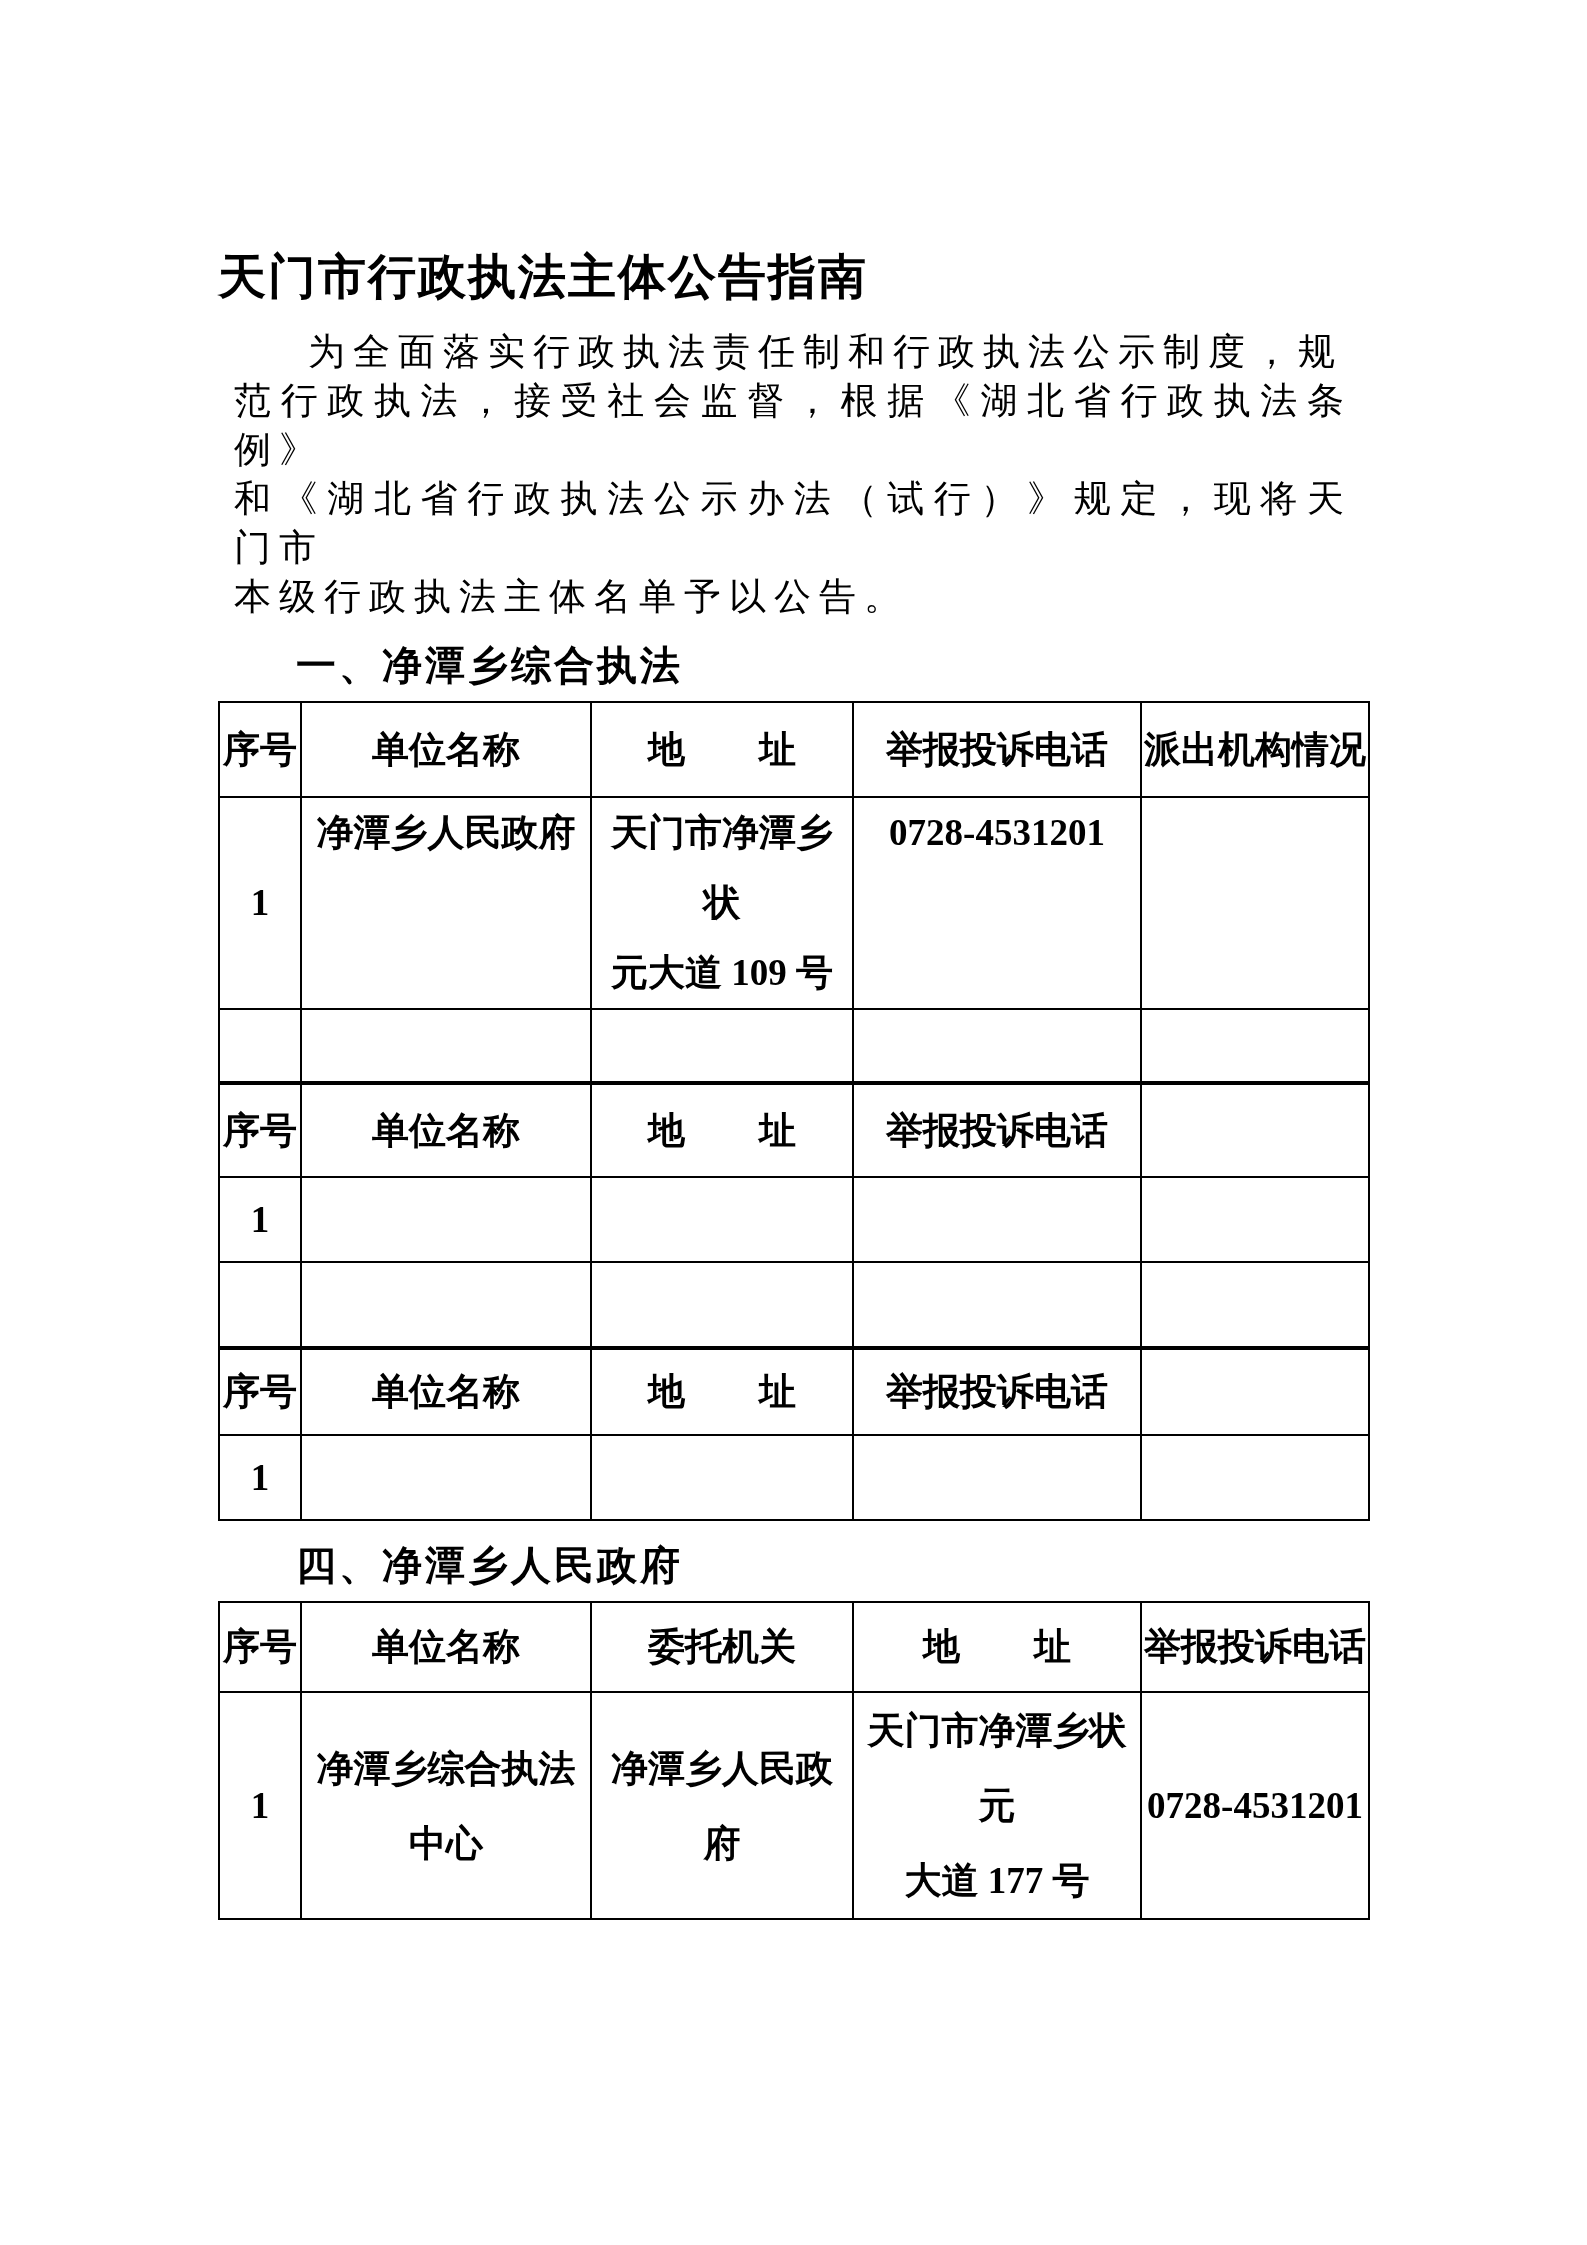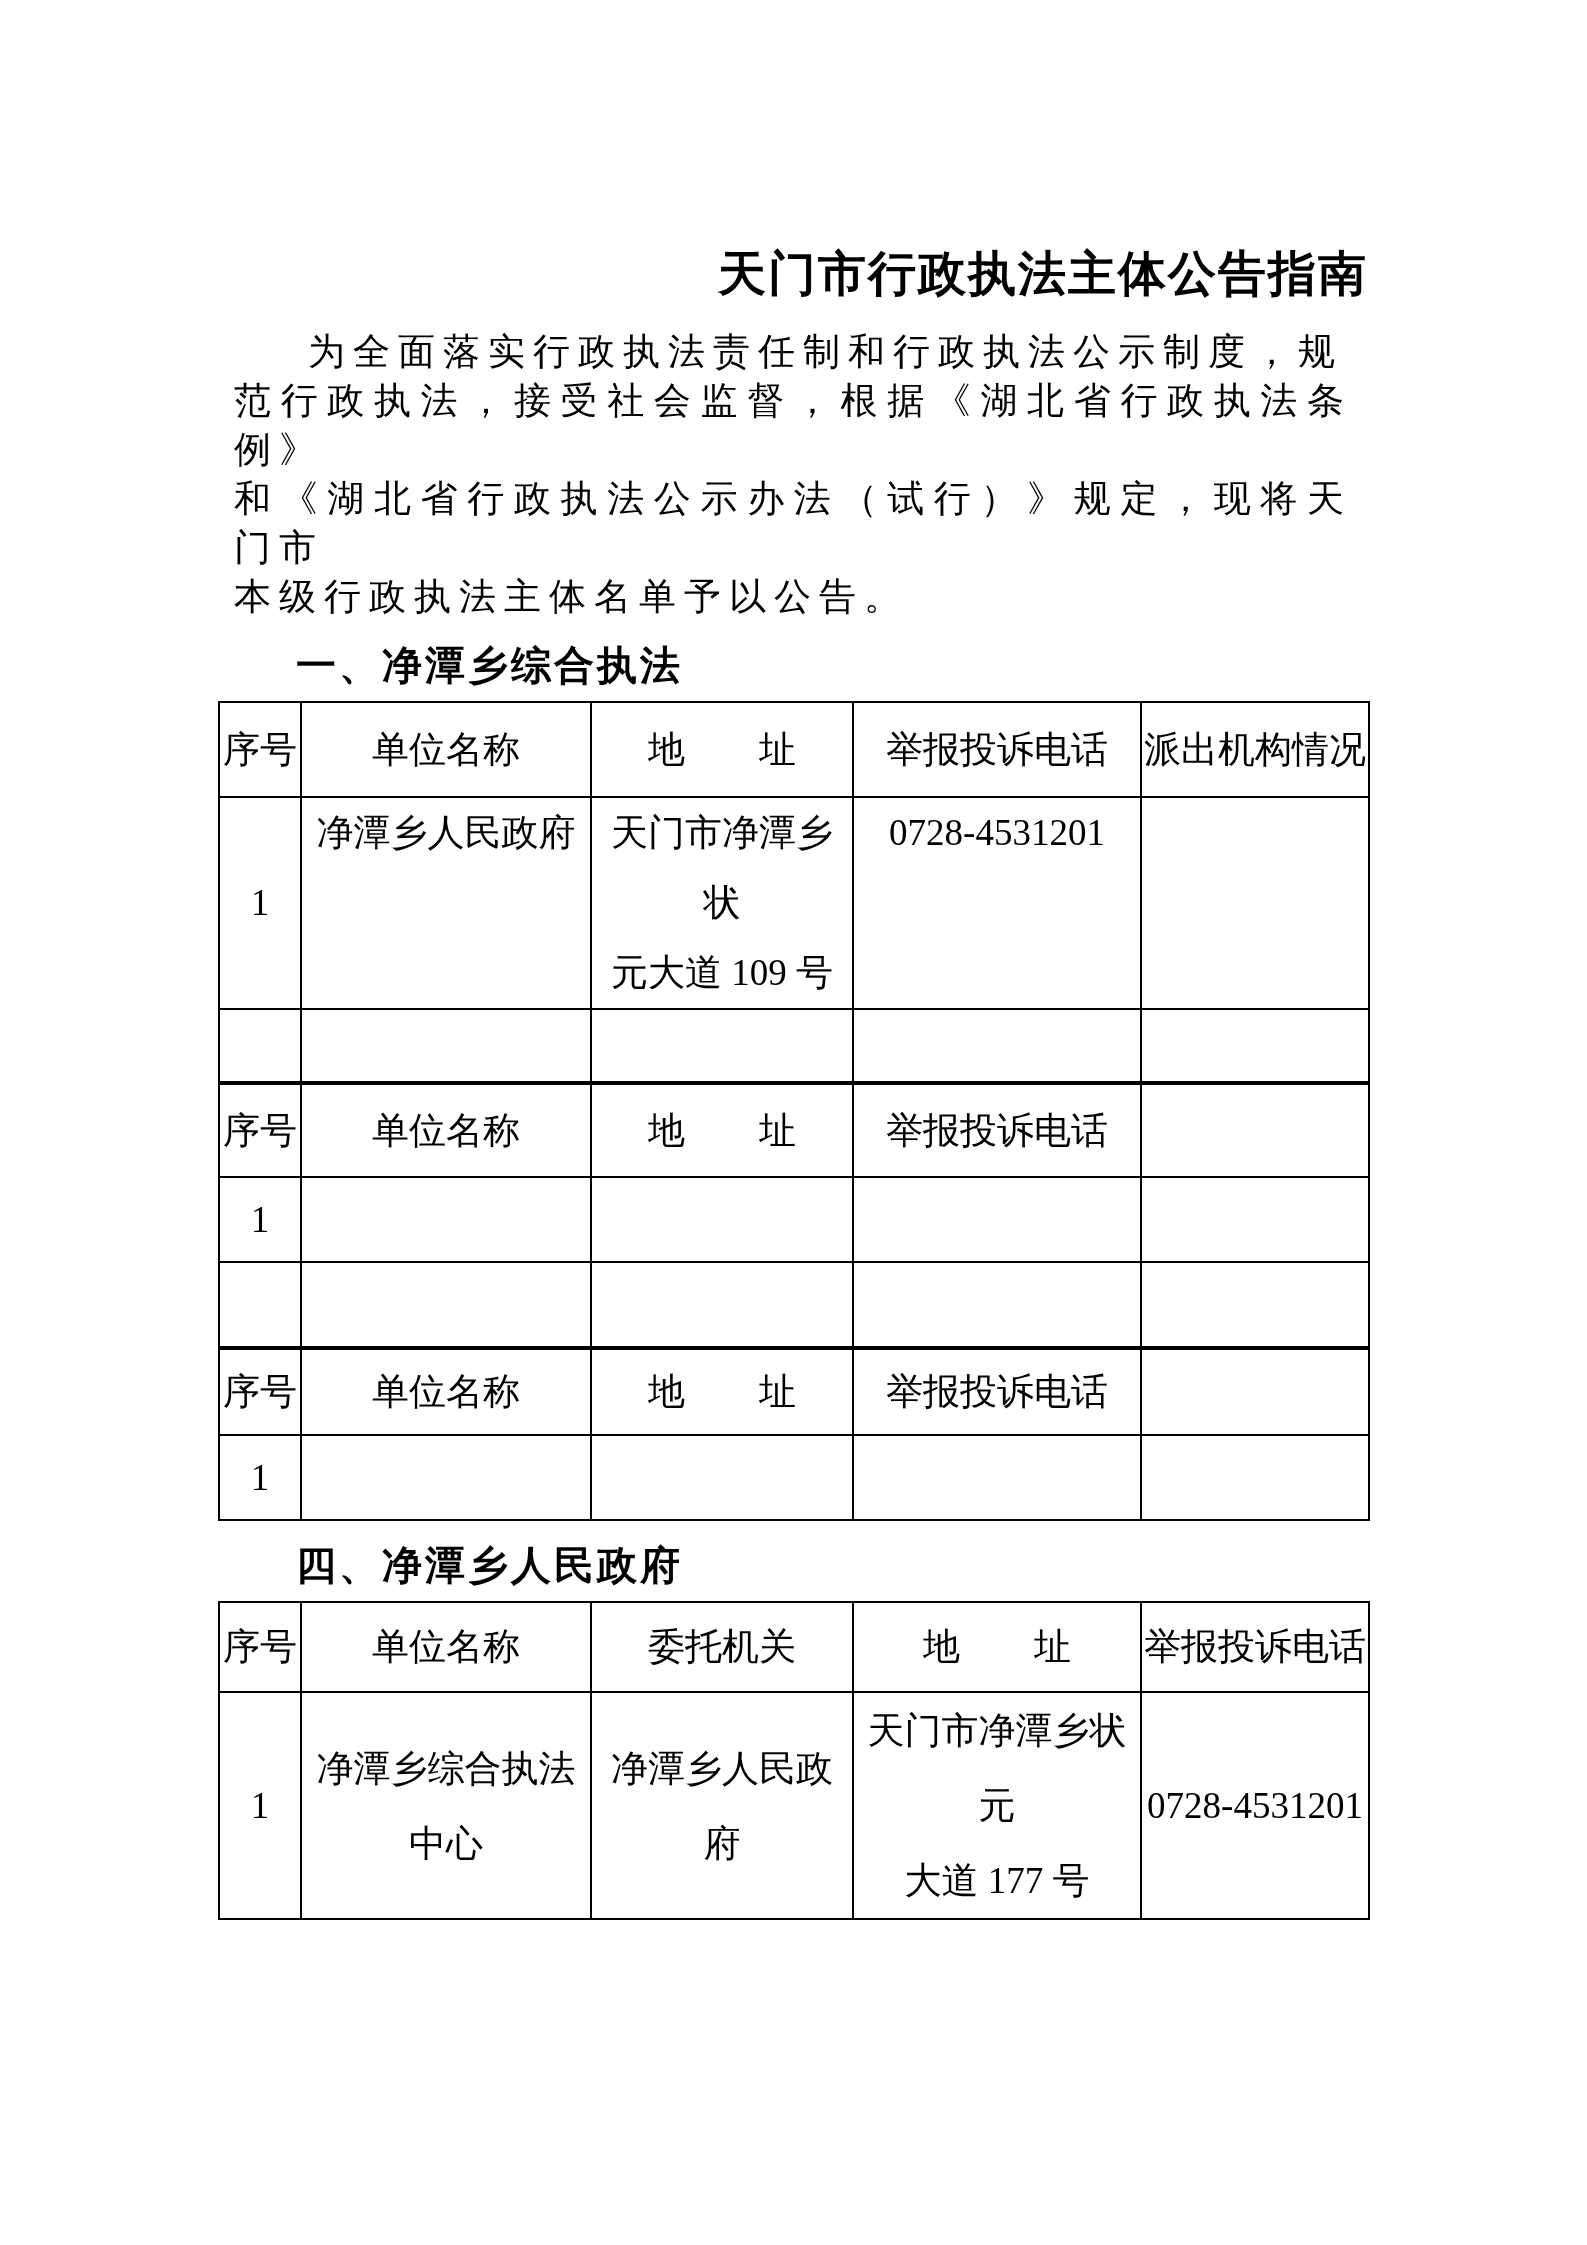--- a/index.html
+++ b/index.html
@@ -12,23 +12,23 @@
     color: #000000;
     padding: 245px 219px 0 218px;
     font-family: "Liberation Serif", "DejaVu Serif", serif;
     overflow: hidden;
   }
   .doc-title {
     margin: 0 0 18px 0;
     font-size: 48px;
     line-height: 64px;
     font-weight: bold;
-    text-align: right;
+    text-align: left;
     letter-spacing: 2px;
-    font-family: Liberation Mono, monospace;
+    font-family: Liberation Sans, sans-serif;
   }
   .intro {
     margin: 16px;
     font-size: 37px;
     line-height: 49px;
     letter-spacing: 8px;
     text-indent: 2em;
     text-align: justify;
     white-space: pre-line;
   }
@@ -46,21 +46,21 @@
     width: 1150px;
   }
   .doc-table col.c1 { width: 82px; }
   .doc-table col.c2 { width: 290px; }
   .doc-table col.c3 { width: 262px; }
   .doc-table col.c4 { width: 288px; }
   .doc-table col.c5 { width: 228px; }
   .doc-table th, .doc-table td {
     border: 2px solid #000000;
     font-size: 37px;
-    font-weight: normal;
+    font-weight: bold;
     text-align: center;
     vertical-align: middle;
     padding: 0 2px;
     overflow: hidden;
     white-space: pre-line;
   }
   
   .t1 thead th { height: 93px; }
   .t1 tr.row-tall td { height: 189px; vertical-align: top; line-height: 70px; }
   .t1 tr.row-tall td.cell-seq { vertical-align: middle; }

